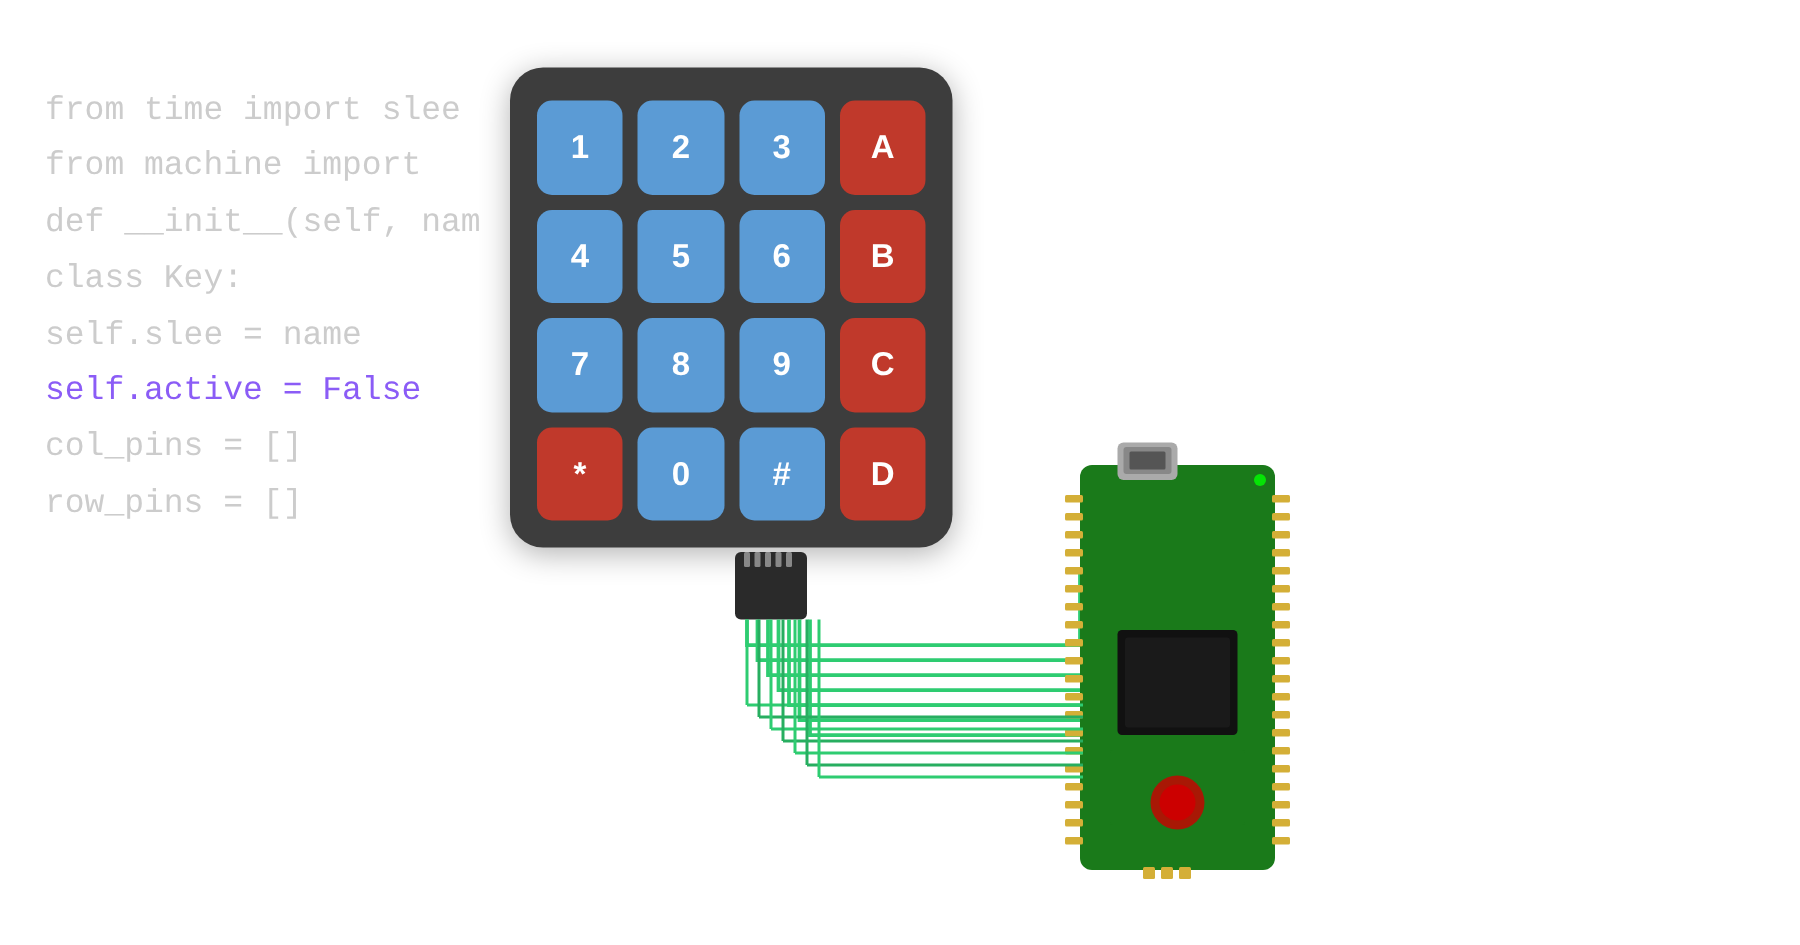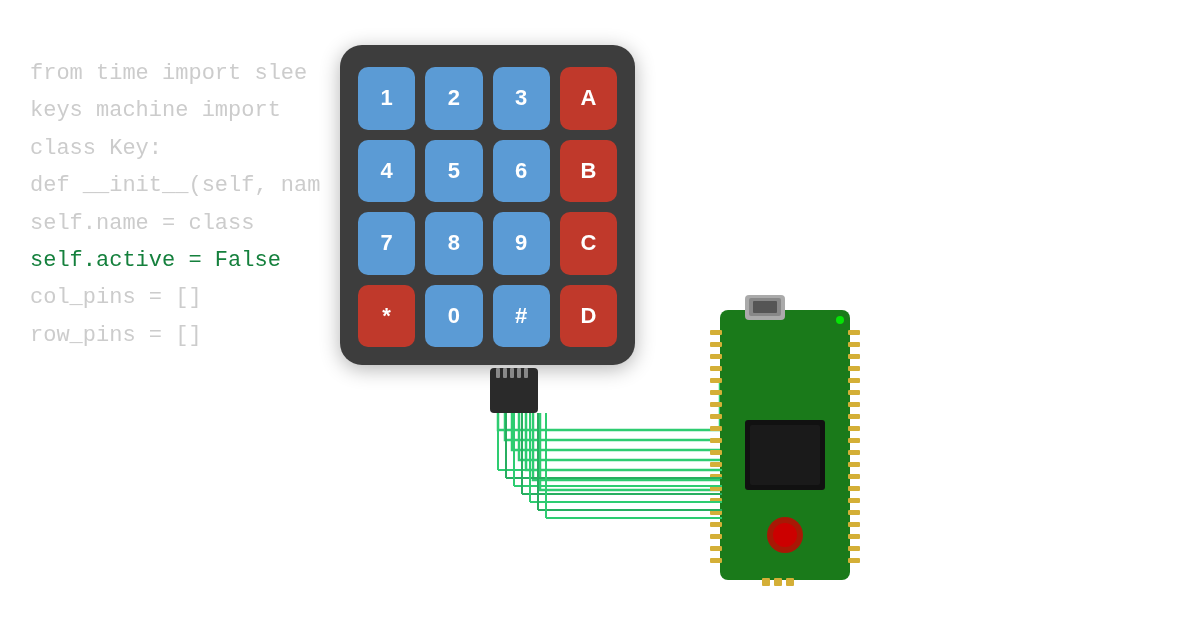--- a/index.html
+++ b/index.html
@@ -79,26 +79,26 @@
       width: 1200px;
       height: 630px;
       pointer-events: none;
     }
   </style>
 </head>
 <body>
 
 <div class="code-area">
   <span class="code-line">from time import slee</span>
-  <span class="code-line">keys machine import</span>
+  <span class="code-line">from machine import</span>
   <span class="code-blank"></span>
+  <span class="code-line">  def __init__(self, nam</span>
   <span class="code-line">class Key:</span>
-  <span class="code-line">  def __init__(self, nam</span>
-  <span class="code-line">    self.name = class</span>
-  <span class="code-line" style="color:#15803d;">    self.active = False</span>
+  <span class="code-line">    self.slee = name</span>
+  <span class="code-line" style="color:#8b5cf6;">    self.active = False</span>
   <span class="code-blank"></span>
   <span class="code-line">col_pins = []</span>
   <span class="code-line">row_pins = []</span>
   <span class="code-blank"></span>
 </div>
 
 <div class="keypad">
 
   <div class="key-btn key-blue">1</div>
   <div class="key-btn key-blue">2</div>

